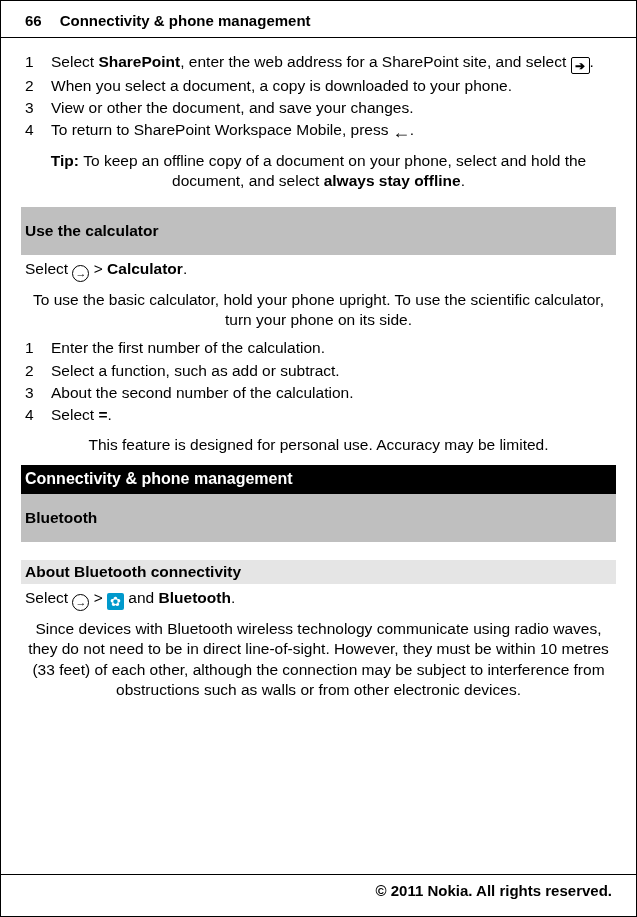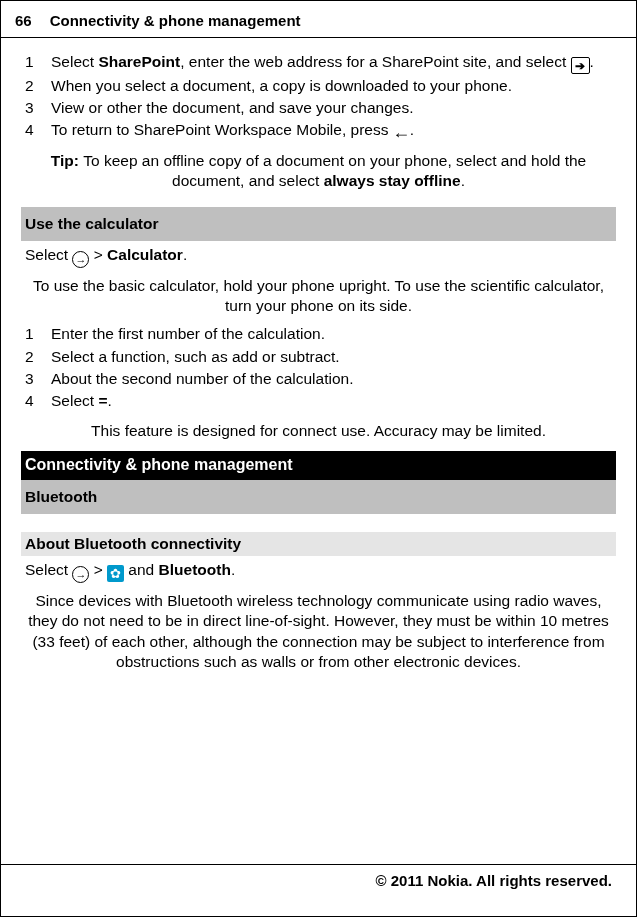--- a/index.html
+++ b/index.html
@@ -10,39 +10,39 @@
     font-size: 15.5px;
     line-height: 1.3;
     color: #000;
     background: #fff;
     border: 1px solid #000;
     position: relative;
   }
   .page-header {
     display: flex;
     align-items: center;
-    padding: 10px 24px 6px 14px;
+    padding: 10px 24px 6px 24px;
     font-weight: bold;
     font-size: 15px;
     border-bottom: 1px solid #000;
   }
   .page-number { margin-right: 18px; }
   .content {
     padding: 14px 24px 0 24px;
   }
   .step-list { list-style: none; margin-bottom: 10px; }
   .step-list li { display: flex; margin-bottom: 2px; }
   .step-num { width: 26px; flex-shrink: 0; }
   .step-text { flex: 1; }
   .bold { font-weight: bold; }
   .para { margin: 8px 0; text-align: center; }
   .section-heading-grey {
     background: #bfbfbf;
     font-weight: bold;
-    padding: 7px 4px;
+    padding: 14px 4px;
     margin: 16px -4px 4px -4px;
   }
   .section-heading-light {
     background: #e5e5e5;
     font-weight: bold;
     padding: 2px 4px;
     margin: 18px -4px 4px -4px;
   }
   .section-heading-black {
     background: #000;
@@ -93,21 +93,21 @@
     font-size: 13px;
     line-height: 1;
   }
   .footer {
     position: absolute;
     bottom: 0;
     left: 0;
     right: 0;
     border-top: 1px solid #000;
     text-align: right;
-    padding: 6px 24px 26px 24px;
+    padding: 6px 24px 16px 24px;
     font-weight: bold;
     font-size: 15px;
   }
 </style>
 </head>
 <body>
 
 <div class="page-header">
   <span class="page-number">66</span>
   <span>Connectivity &amp; phone management</span>
@@ -164,21 +164,21 @@
       <span class="step-text">About the second number of the calculation.</span>
     </li>
     <li>
       <span class="step-num">4</span>
       <span class="step-text">
         <span>Select </span><span class="bold">=</span><span>.</span>
       </span>
     </li>
   </ol>
 
-  <p class="para">This feature is designed for connect use. Accuracy may be limited.</p>
+  <p class="para">This feature is designed for personal use. Accuracy may be limited.</p>
 
   <div class="section-heading-black">Connectivity &amp; phone management</div>
   <div class="section-heading-grey" style="margin-top:0">Bluetooth</div>
   <div class="section-heading-light">About Bluetooth connectivity</div>
 
   <p>
     <span>Select </span><span class="icon icon-circle-arrow">→</span><span> &gt; </span><span class="icon icon-settings">✿</span><span> and </span><span class="bold">Bluetooth</span><span>.</span>
   </p>
 
   <p class="para">Since devices with Bluetooth wireless technology communicate using radio waves, they do not need to be in direct line-of-sight. However, they must be within 10 metres (33 feet) of each other, although the connection may be subject to interference from obstructions such as walls or from other electronic devices.</p>

